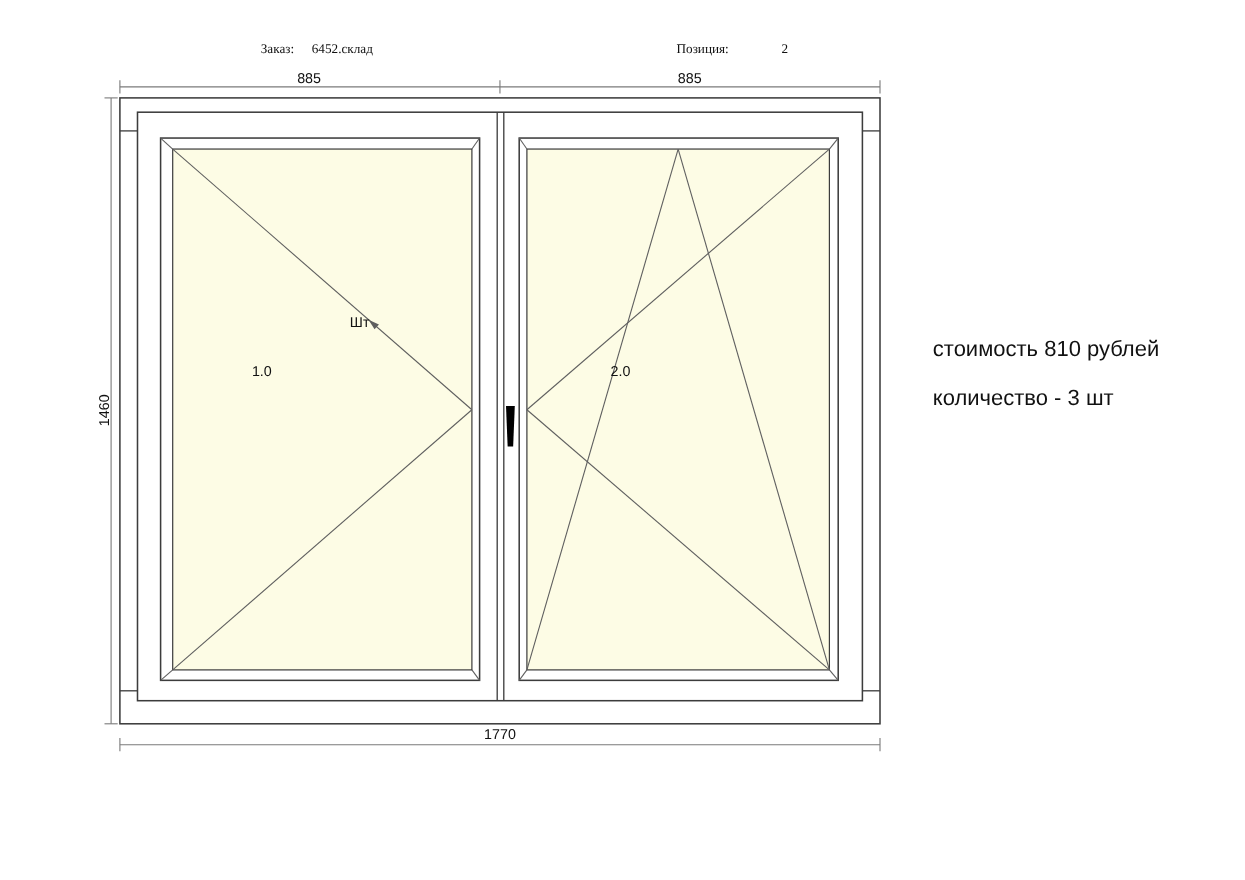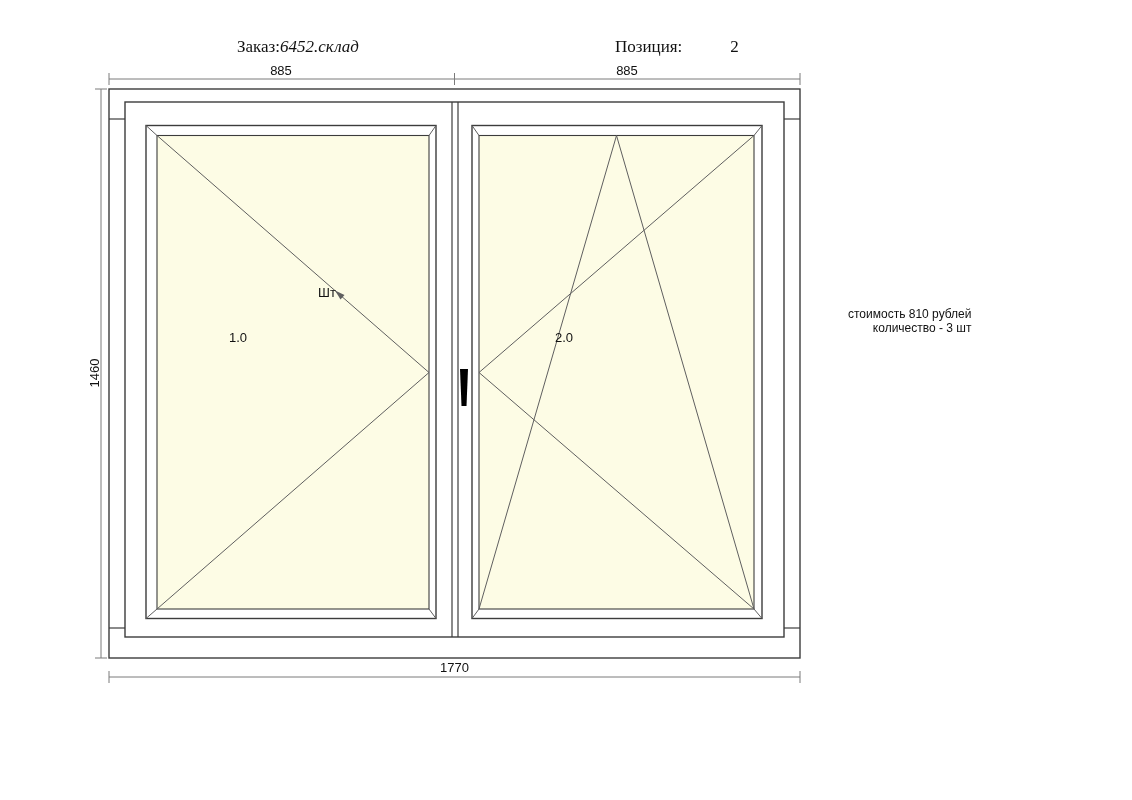--- a/index.html
+++ b/index.html
@@ -6,35 +6,34 @@
   .page{
     position:relative;
     width:1132px;height:800px;
     background:var(--background,#fff);
     font-family:"Liberation Sans",sans-serif;
     overflow:hidden;
   }
   .hdr-text{
     position:absolute;
     font-family:"Liberation Serif",serif;
-    font-size:17px;color:var(--text,#111);
+    font-size:12px;color:var(--text,#111);
     white-space:nowrap;
     display:flex;align-items:flex-end;
   }
   .hdr-order{left:237px;top:37px;}
-  .hdr-order .val{font-style:italic;}
+  .hdr-order .val{margin-left:16px;}
   .hdr-pos{left:615px;top:37px;}
   .hdr-pos .val{margin-left:48px;}
   .info-block{
     position:absolute;left:848px;top:307px;
-    font-size:12px;color:var(--text,#111);
+    font-size:20px;color:var(--text,#111);
     white-space:nowrap;
-    text-align:right;
   }
-  .info-block .line2{}
+  .info-block .line2{margin-top:21px;}
   svg.drawing{position:absolute;left:0;top:0;}
   .frame-stroke{fill:#ffffff;stroke:var(--frame_line,#3c3c3c);stroke-width:1.4;}
   .glass{fill:var(--glass,#FDFCE5);stroke:var(--frame_line,#3c3c3c);stroke-width:1.1;}
   .frame-line{stroke:var(--frame_line,#3c3c3c);stroke-width:1.2;fill:none;}
   .thin-line{stroke:var(--open_line,#5f5f5f);stroke-width:1;fill:none;}
   .dim-line{stroke:var(--dim_line,#7a7a7a);stroke-width:1;fill:none;}
   .dim-text{
     font-family:"Liberation Sans",sans-serif;
     font-size:13px;fill:var(--text,#111);
   }

